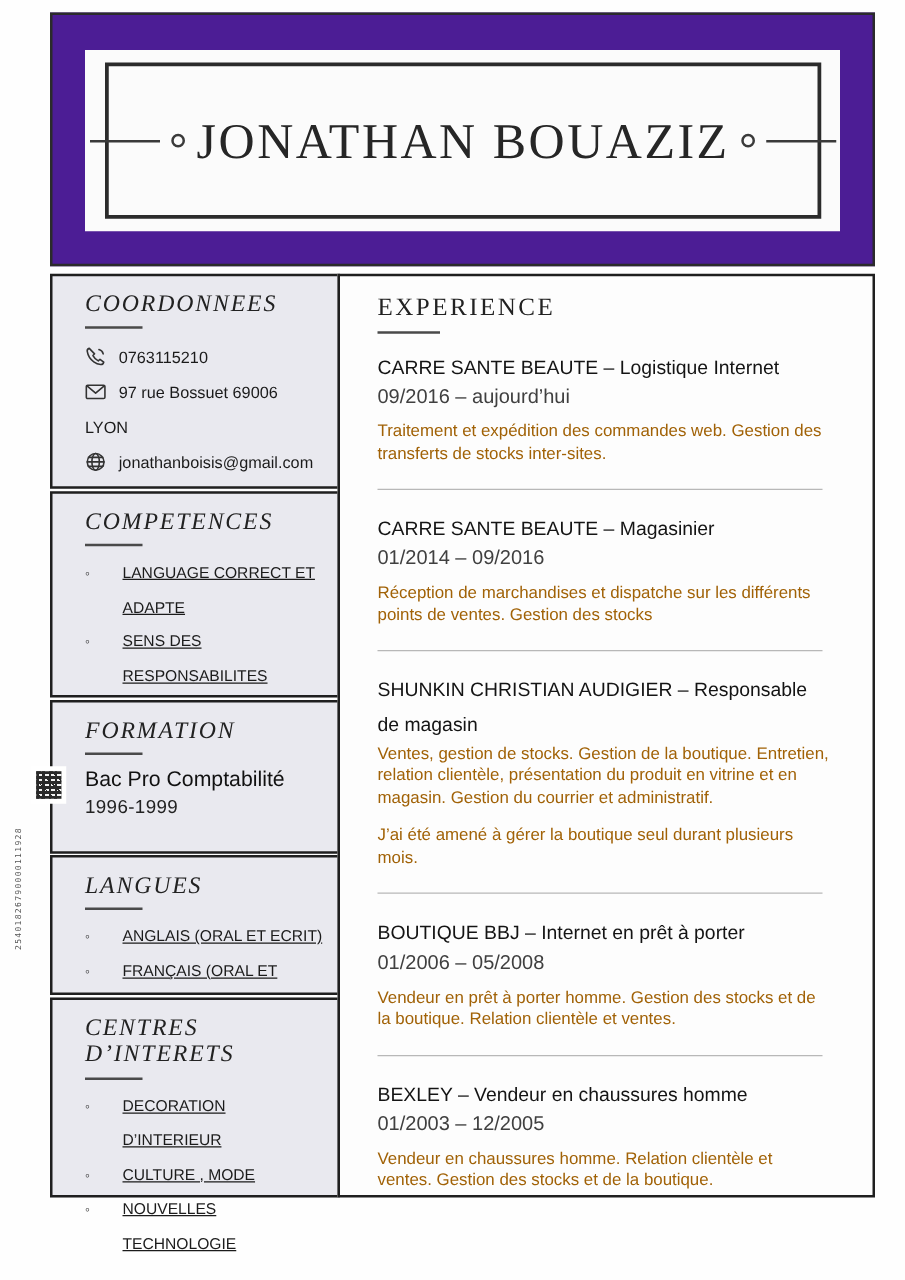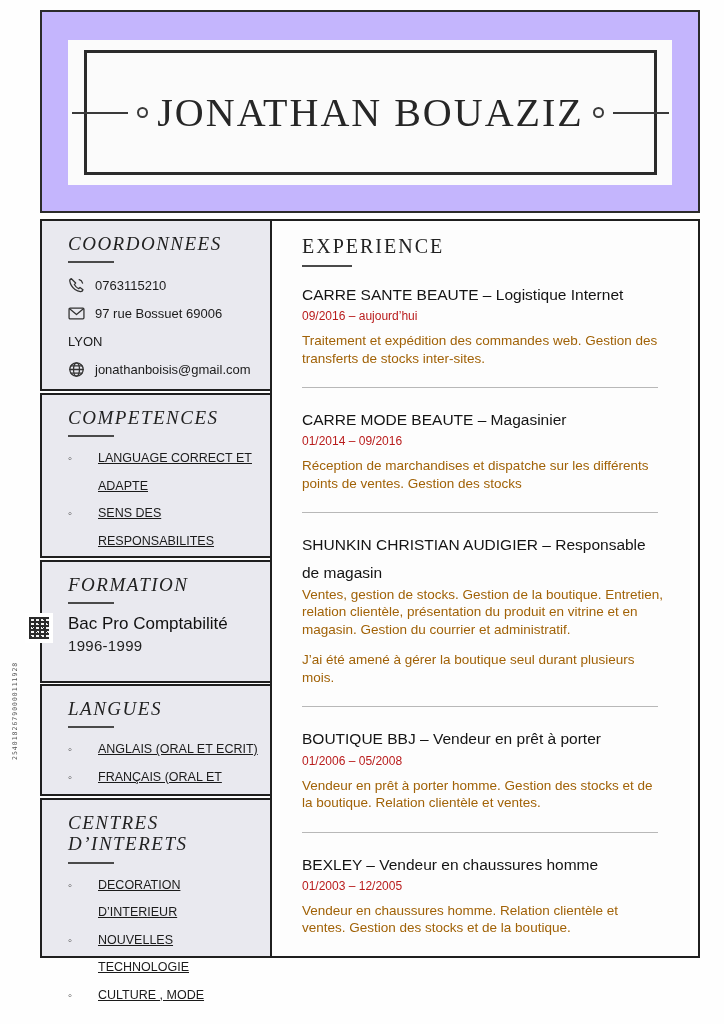--- a/index.html
+++ b/index.html
@@ -9,21 +9,21 @@
     font-family:"Liberation Sans", sans-serif;
     color:#1c1c1c;
     position:relative;
     -webkit-font-smoothing:antialiased;
   }
   .page{position:relative;width:724px;height:1024px;background:#fefefe;overflow:hidden;}
 
   
   .band{
     position:absolute;left:40px;top:10px;width:660px;height:203px;
-    background:#c4b5fd;border:2px solid #2b2b2b;box-sizing:border-box;
+    background:#4c1d95;border:2px solid #2b2b2b;box-sizing:border-box;
   }
   .name-white{
     position:absolute;left:26px;top:28px;width:604px;height:145px;background:#fbfbfb;
   }
   .name-frame{
     position:absolute;left:16px;top:10px;right:15px;bottom:10px;
     border:3px solid #2b2b2b;
     display:flex;align-items:center;justify-content:center;
   }
   .name-row{display:flex;align-items:center;gap:9px;}
@@ -70,21 +70,21 @@
     padding:14px 34px 0 30px;overflow:hidden;
   }
   h2.x-title{
     font-family:"Liberation Serif", serif;font-weight:normal;
     font-size:20px;letter-spacing:2px;color:#222;margin:0;line-height:1.1;
   }
   .x-rule{width:50px;border-top:2px solid #4a4a4a;margin:8px 0 14px 0;}
   .entry h3{
     font-size:15.5px;font-weight:normal;color:#141414;margin:0;line-height:1.75;
   }
-  .dates{font-size:12px;color:#b91c1c;margin:1px 0 9px 0;}
+  .dates{font-size:16px;color:#404040;margin:1px 0 9px 0;}
   .desc{font-size:13.5px;color:#a16207;margin:0;line-height:1.3;}
   .desc2{margin-top:13px;}
   .divider{border-top:1px solid #b8b8b8;margin:20px 6px 18px 0;}
 
   
   .qr{
     position:absolute;left:25px;top:613px;width:28px;height:30px;background:#fff;
     display:flex;align-items:center;justify-content:center;
   }
   .qr-inner{
@@ -184,52 +184,52 @@
       <li><span class="blt">◦</span><span>ANGLAIS (ORAL ET ECRIT)</span></li>
       <li><span class="blt">◦</span><span>FRANÇAIS (ORAL ET ECRIT)</span></li>
     </ul>
   </div>
 
   <div class="sbox sbox-5">
     <h2 class="s-title">CENTRES D’INTERETS</h2>
     <div class="rule"></div>
     <ul class="s-list">
       <li><span class="blt">◦</span><span>DECORATION D’INTERIEUR</span></li>
+      <li><span class="blt">◦</span><span>CULTURE , MODE</span></li>
       <li><span class="blt">◦</span><span>NOUVELLES TECHNOLOGIE</span></li>
-      <li><span class="blt">◦</span><span>CULTURE , MODE</span></li>
     </ul>
   </div>
 
   <div class="main">
     <h2 class="x-title">EXPERIENCE</h2>
     <div class="x-rule"></div>
 
     <div class="entry">
       <h3>CARRE SANTE BEAUTE – Logistique Internet</h3>
       <div class="dates">09/2016 – aujourd’hui</div>
       <p class="desc">Traitement et expédition des commandes web. Gestion des transferts de stocks inter-sites.</p>
     </div>
     <div class="divider"></div>
 
     <div class="entry">
-      <h3>CARRE MODE BEAUTE – Magasinier</h3>
+      <h3>CARRE SANTE BEAUTE – Magasinier</h3>
       <div class="dates">01/2014 – 09/2016</div>
       <p class="desc">Réception de marchandises et dispatche sur les différents points de ventes. Gestion des stocks</p>
     </div>
     <div class="divider"></div>
 
     <div class="entry">
       <h3>SHUNKIN CHRISTIAN AUDIGIER – Responsable de magasin</h3>
       <p class="desc">Ventes, gestion de stocks. Gestion de la boutique. Entretien, relation clientèle, présentation du produit en vitrine et en magasin. Gestion du courrier et administratif.</p>
       <p class="desc desc2">J’ai été amené à gérer la boutique seul durant plusieurs mois.</p>
     </div>
     <div class="divider"></div>
 
     <div class="entry">
-      <h3>BOUTIQUE BBJ – Vendeur en prêt à porter</h3>
+      <h3>BOUTIQUE BBJ – Internet en prêt à porter</h3>
       <div class="dates">01/2006 – 05/2008</div>
       <p class="desc">Vendeur en prêt à porter homme. Gestion des stocks et de la boutique. Relation clientèle et ventes.</p>
     </div>
     <div class="divider"></div>
 
     <div class="entry">
       <h3>BEXLEY – Vendeur en chaussures homme</h3>
       <div class="dates">01/2003 – 12/2005</div>
       <p class="desc">Vendeur en chaussures homme. Relation clientèle et ventes. Gestion des stocks et de la boutique.</p>
     </div>

